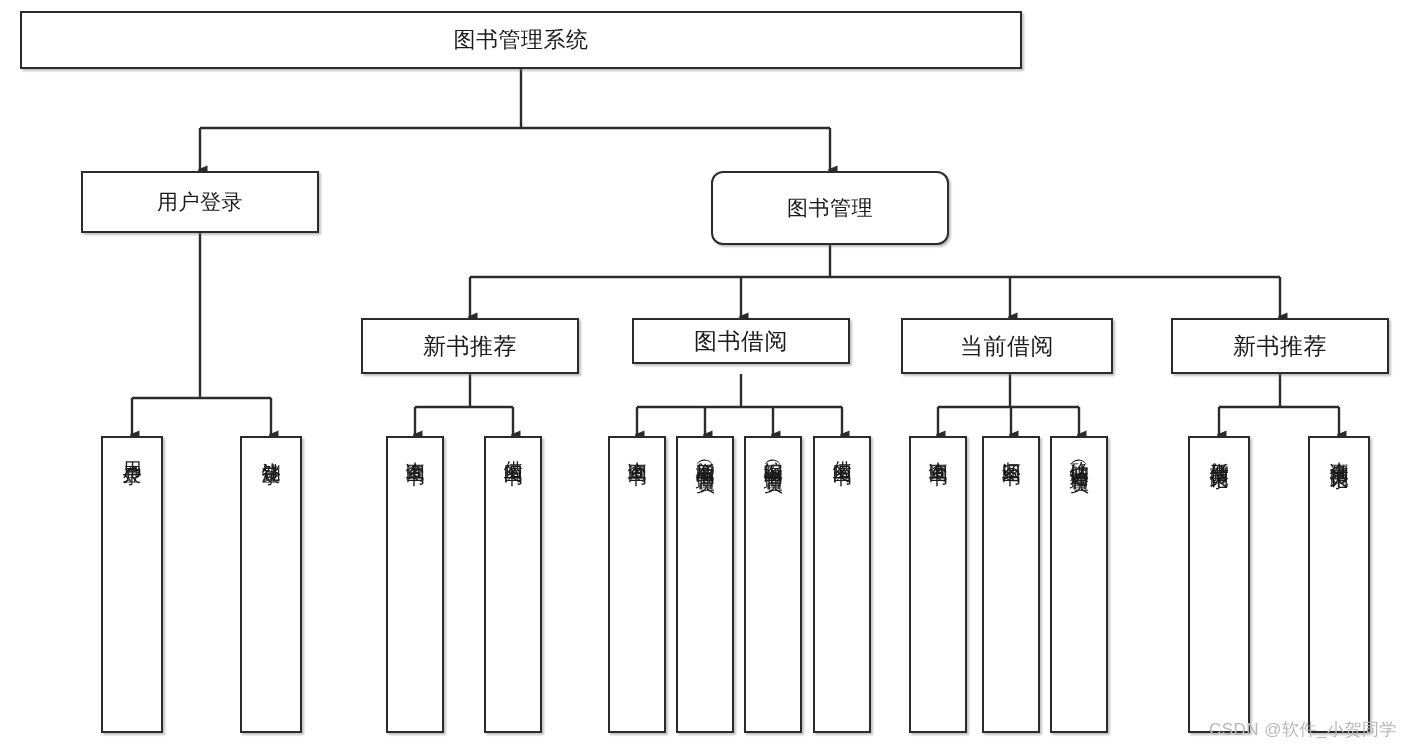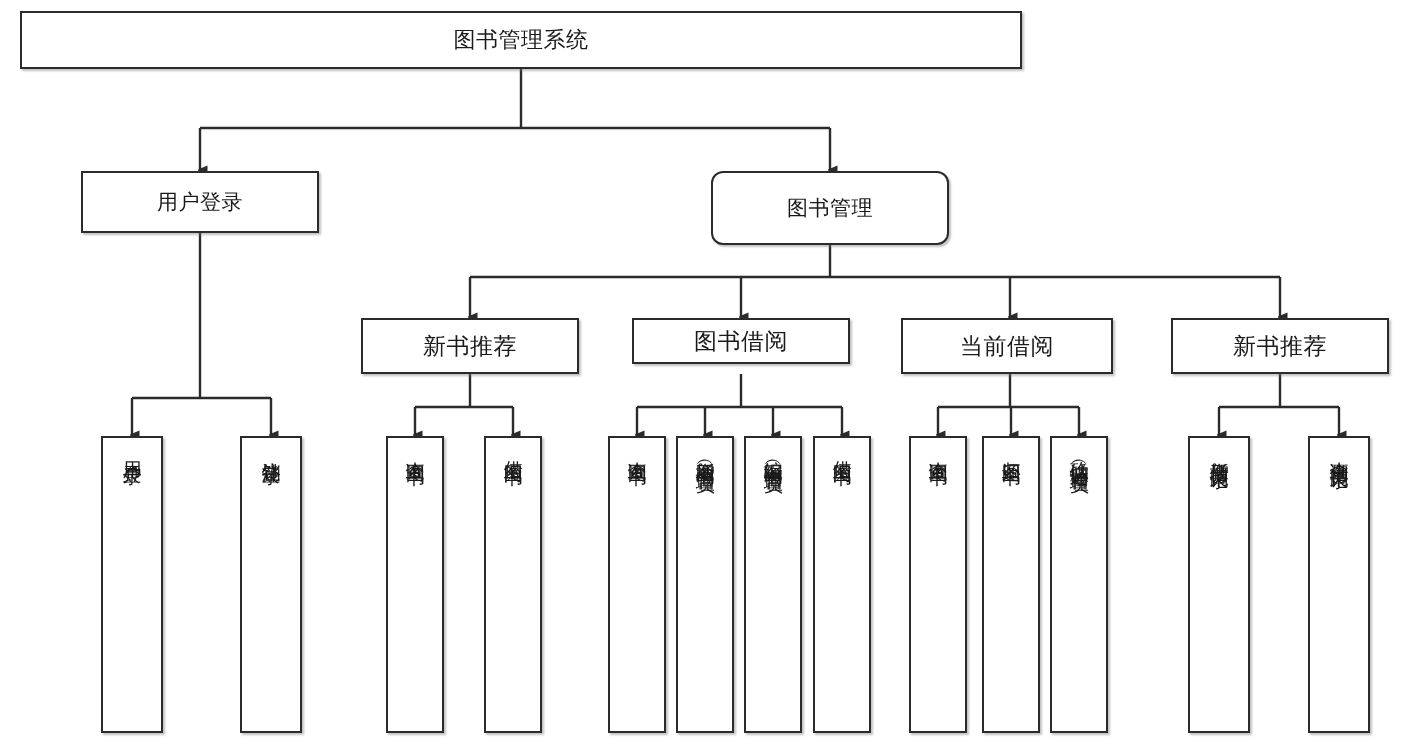--- a/index.html
+++ b/index.html
@@ -176,13 +176,14 @@
       <div class="node level-3 leaf" style="left: 1050px; top: 436px; width: 58px; height: 297px;">
         <span class="node-label">确认归还（管理员）</span>
       </div>
       <div class="node level-3 leaf" style="left: 1188px; top: 436px; width: 62px; height: 297px;">
         <span class="node-label">新增借阅记录</span>
       </div>
       <div class="node level-3 leaf" style="left: 1308px; top: 436px; width: 62px; height: 297px;">
         <span class="node-label">查询借阅记录</span>
       </div>
     </div>
+  <div class="watermark">CSDN @软件_小贺同学</div>
 </div>
 
 </body></html>

